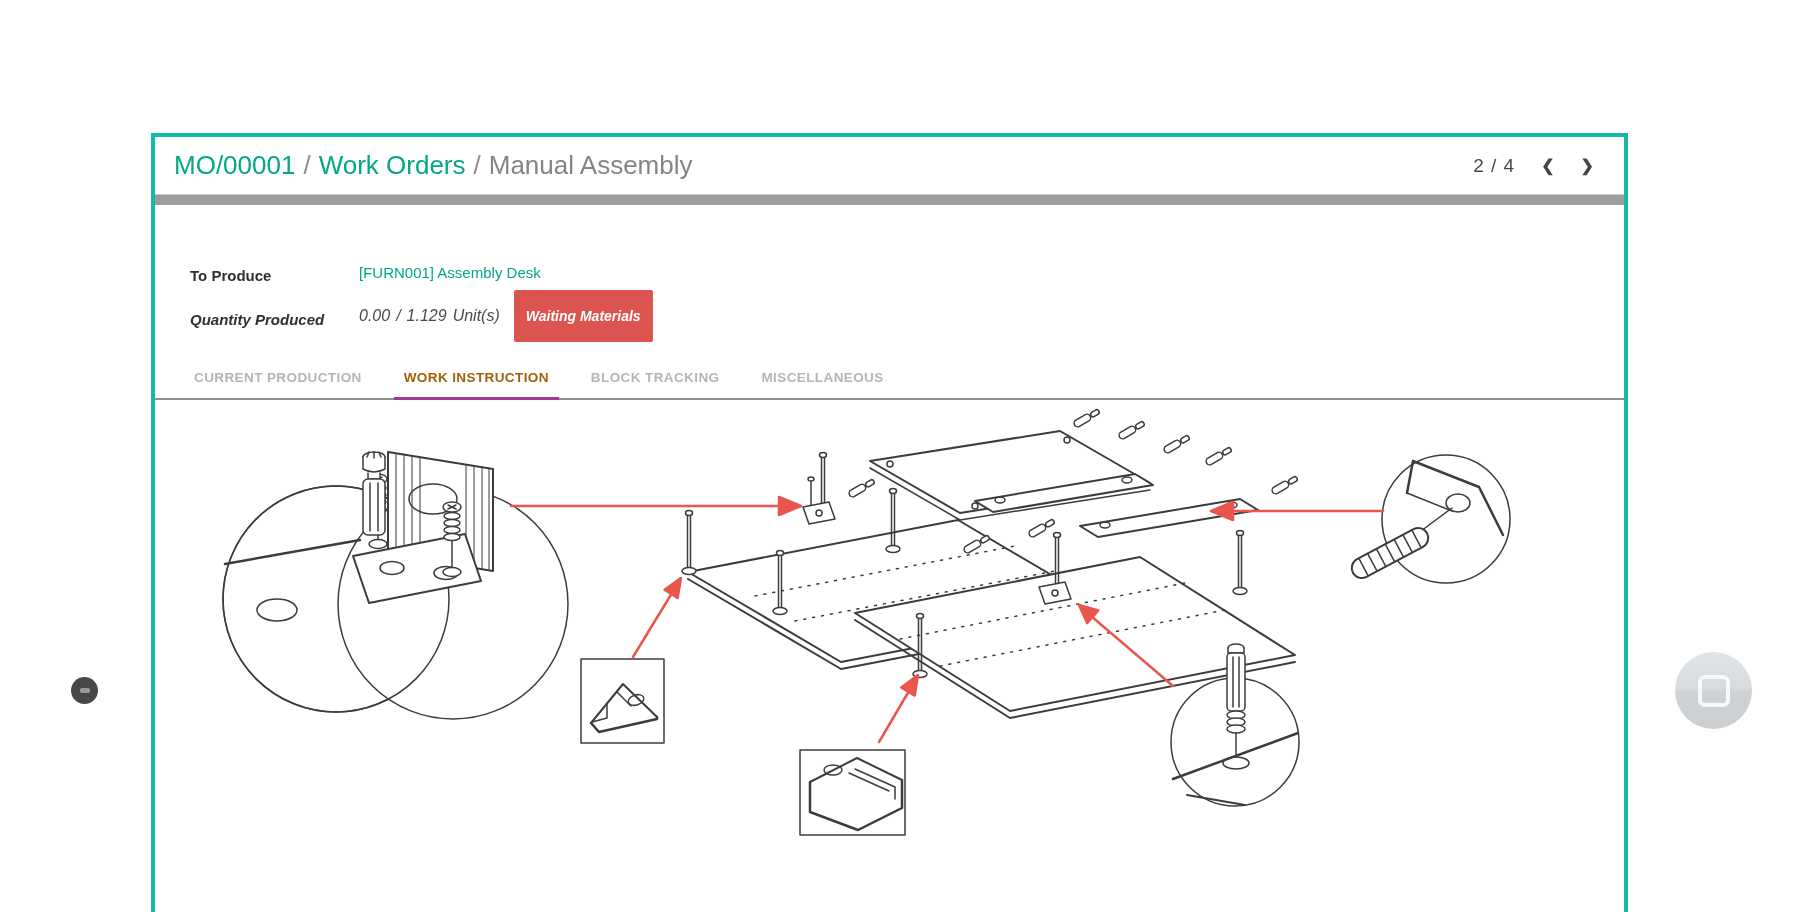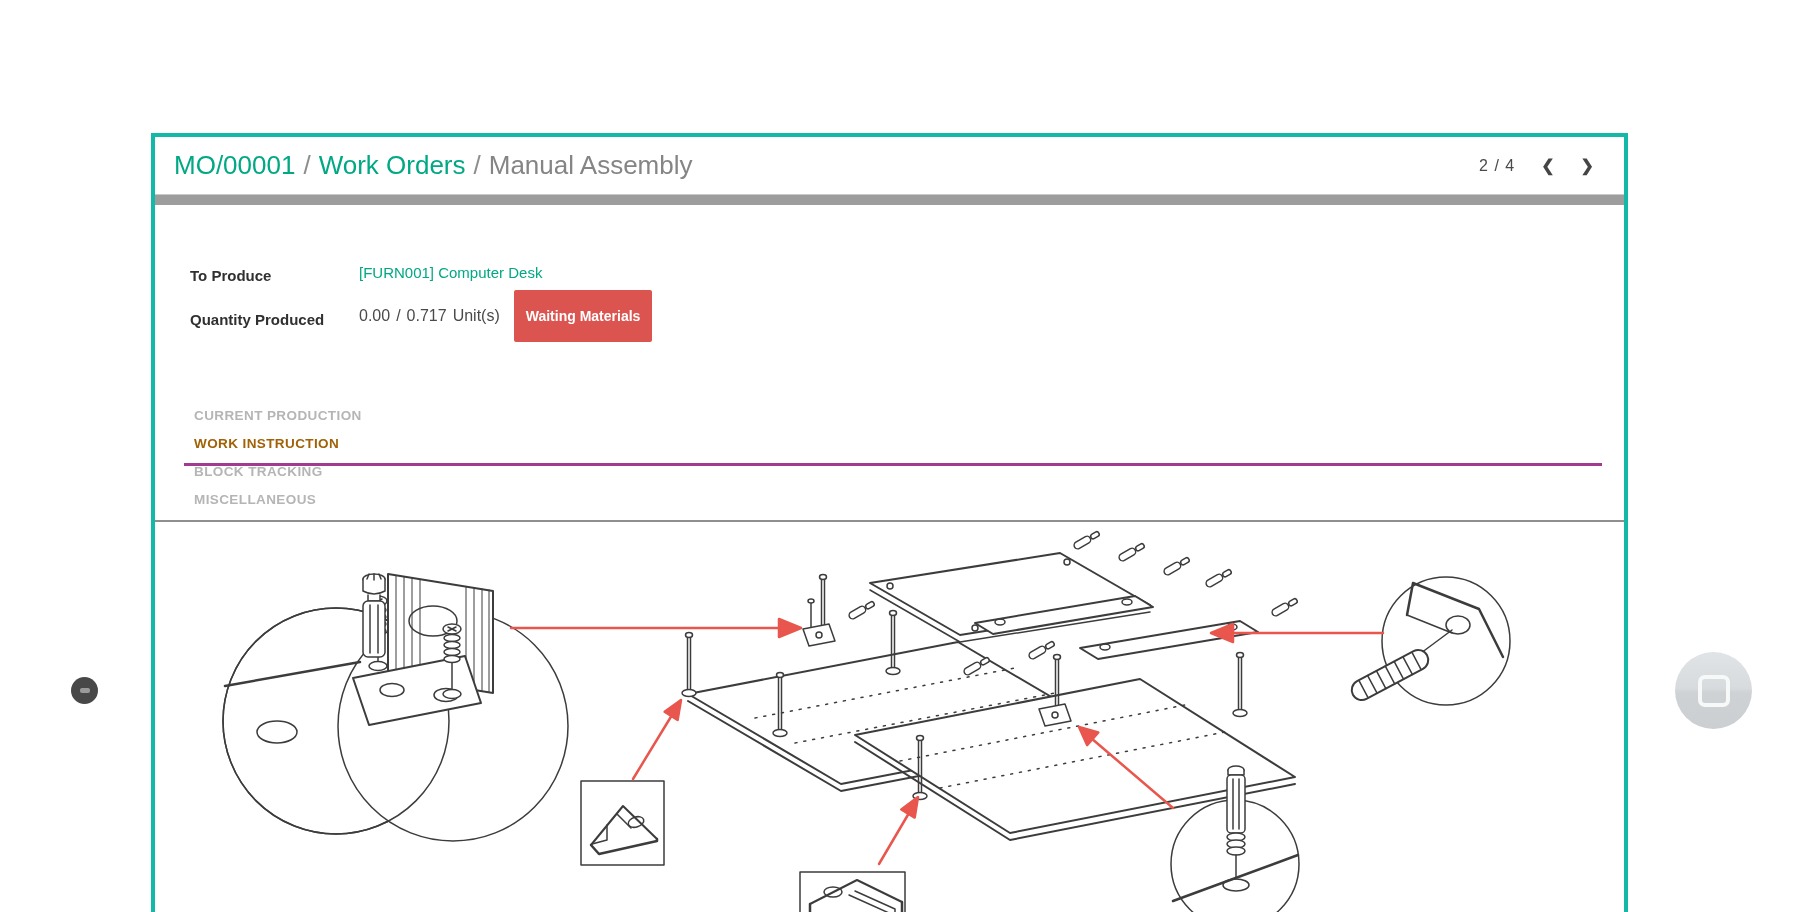--- a/index.html
+++ b/index.html
@@ -29,50 +29,50 @@
   }
   .title-row{
     height:57px;display:flex;align-items:center;
     padding:0 30px 0 19px;border-bottom:1px solid #c9c9c9;
   }
   .breadcrumb{font-size:26px;font-weight:400;margin:0;white-space:nowrap;}
   .breadcrumb a{color:#00A884;text-decoration:none;cursor:pointer;}
   .breadcrumb .sep{color:#8d8d8d;margin:0 8px;}
   .breadcrumb .current{color:#858585;}
   .pager{margin-left:auto;display:flex;align-items:center;color:#4a4a4a;}
-  .pager-value{font-size:16px;letter-spacing:1px;}
+  .pager-value{font-size:19px;letter-spacing:1px;}
   .pager-prev,.pager-next{font-size:16px;font-weight:700;margin-left:26px;cursor:pointer;color:#454545;}
   
   .toolbar{height:47px;display:flex;align-items:center;padding-left:31px;}
   .btn{
     border:none;color:#fff;font-weight:700;font-size:13px;font-family:inherit;
     padding:10px 15px;margin-right:7px;border-radius:3px;cursor:pointer;letter-spacing:.2px;white-space:nowrap;
   }
   .btn-green{background:#57B457;}
   .btn-orange{background:#EEAD4C;}
   .btn-red{background:#D9534F;}
   .lnk{
     background:transparent;border:none;color:#00A884;font-weight:700;font-size:13px;
     font-family:inherit;padding:10px;margin-left:8px;cursor:pointer;letter-spacing:.2px;white-space:nowrap;
   }
   .gray-bar{height:10px;background:#9d9d9d;}
   
   .details{margin-top:54px;padding-left:35px;font-size:15px;color:#4a4a4a;}
   .detail-row{display:flex;align-items:center;min-height:27px;}
-  .detail-row + .detail-row{margin-top:4px;}
+  .detail-row + .detail-row{margin-top:4px;font-style:italic;}
   .detail-label{width:169px;font-weight:700;color:#303030;flex:none;margin-top:6px;}
   .detail-link{color:#00A884;text-decoration:none;cursor:pointer;}
   .qty{font-size:16px;}
   .qty span{margin-right:6px;}
   .status-badge{
     background:#DB544F;color:#fff;font-weight:700;font-size:14px;
     padding:18px 12px;border-radius:2px;margin-left:8px;
   }
   
-  .tabs{margin-top:66px;padding-left:29px;display:flex;border-bottom:2px solid #8f8f8f;flex-direction:column;}
+  .tabs{margin-top:28px;padding-left:29px;display:flex;border-bottom:2px solid #8f8f8f;}
   .tab{
     font-size:13.5px;font-weight:700;letter-spacing:.4px;color:#b5b5b5;
     padding:0 10px 12px 10px;margin-right:22px;cursor:pointer;white-space:nowrap;
     border-bottom:3px solid transparent;margin-bottom:-2px;
   }
   .tab.active{color:#a16207;border-bottom-color:#A23B8F;}
   
   .diagram{width:1475px;height:470px;display:block;}
 </style>
 </head>
@@ -96,26 +96,26 @@
       <span class="pager-next">❯</span>
     </div>
   </header>
 
 
   <div class="gray-bar"></div>
 
   <div class="details">
     <div class="detail-row">
       <span class="detail-label">To Produce</span>
-      <a class="detail-link">[FURN001] Computer Desk</a>
+      <a class="detail-link">[FURN001] Assembly Desk</a>
     </div>
     <div class="detail-row">
       <span class="detail-label">Quantity Produced</span>
       <span class="qty">
-        <span>0.00</span><span>/</span><span>0.717</span><span>Unit(s)</span>
+        <span>0.00</span><span>/</span><span>1.129</span><span>Unit(s)</span>
       </span>
       <span class="status-badge">Waiting Materials</span>
     </div>
   </div>
 
   <div class="tabs">
     <div class="tab">CURRENT PRODUCTION</div>
     <div class="tab active">WORK INSTRUCTION</div>
     <div class="tab">BLOCK TRACKING</div>
     <div class="tab">MISCELLANEOUS</div>

